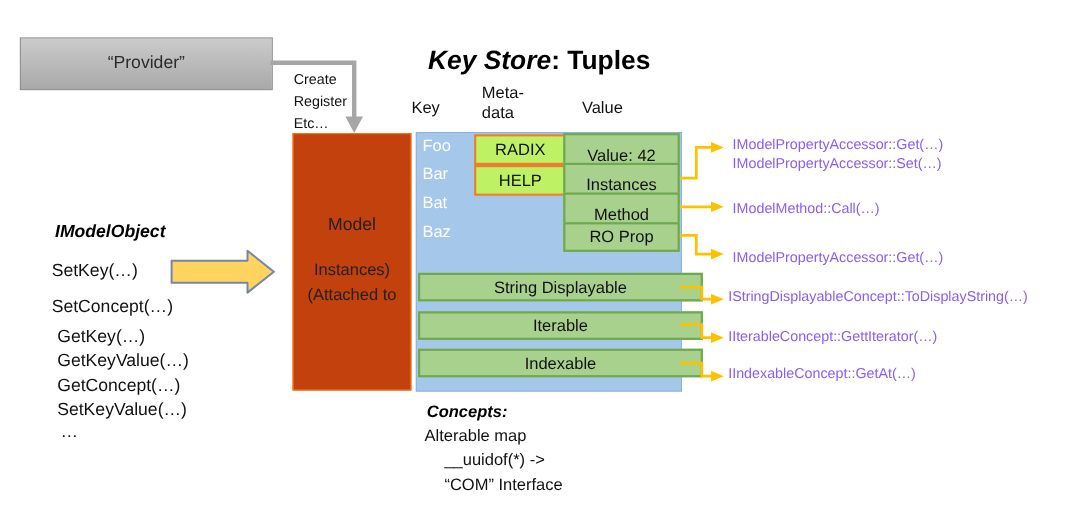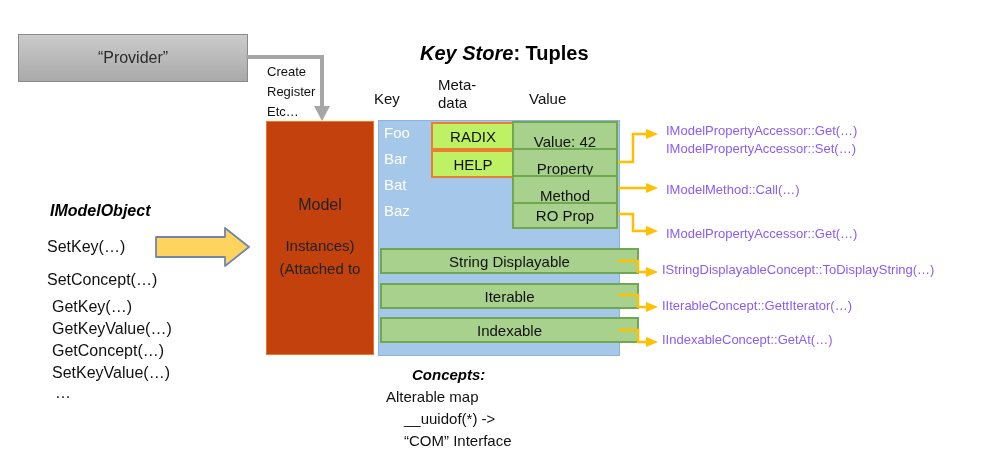--- a/index.html
+++ b/index.html
@@ -20,21 +20,21 @@
     background: linear-gradient(#cbcbcb, #a9a9a9);
     border: 1.5px solid #8a8a8a;
     display: flex; align-items: center; justify-content: center;
     font-size: 16px; color: #2b2b2b;
   }
 
   
   .connector-label { left: 267px; top: 62px; font-size: 13px; line-height: 20px; color: #111; }
 
   
-  .title { left: 389px; top: 42px; font-size: 20px; font-weight: bold; color: #000; white-space: nowrap; margin-left: 31px; }
+  .title { left: 389px; top: 42px; font-size: 24px; font-weight: bold; color: #000; white-space: nowrap; }
   .title .it { font-style: italic; }
 
   
   .col-hdr { font-size: 15px; color: #111; line-height: 18px; }
   .hdr-key   { left: 374px; top: 90px; }
   .hdr-meta  { left: 438px; top: 76px; }
   .hdr-value { left: 529px; top: 90px; }
 
   
   .model-box {
@@ -70,21 +70,21 @@
   .concept-row { left: 380px; width: 259px; height: 26px; }
 
   
   .imodel-heading { left: 50px; top: 202px; font-size: 16px; font-weight: bold; font-style: italic; color: #000; }
   .imodel-method { font-size: 16px; color: #111; white-space: nowrap; }
 
   
   .api-label { font-size: 13px; color: #8b5cf6; white-space: nowrap; }
 
   
-  .concepts-heading { left: 388px; top: 366px; font-size: 15px; font-weight: bold; font-style: italic; color: #000; margin-left: 24px; }
+  .concepts-heading { left: 388px; top: 366px; font-size: 15px; font-weight: bold; font-style: italic; color: #000; }
   .note-line { font-size: 15px; color: #111; white-space: nowrap; }
 
   svg.overlay { position: absolute; left: 0; top: 0; pointer-events: none; }
 </style>
 </head>
 <body>
 
 <div id="page">
 
   <div class="abs provider-box">
@@ -120,21 +120,21 @@
 
   <div class="abs key-label" style="top:124px">Foo</div>
   <div class="abs key-label" style="top:150px">Bar</div>
   <div class="abs key-label" style="top:176px">Bat</div>
   <div class="abs key-label" style="top:202px">Baz</div>
 
   <div class="abs meta-tag" style="top:122px">RADIX</div>
   <div class="abs meta-tag" style="top:150px">HELP</div>
 
   <div class="abs green-cell value-cell" style="top:121px">Value: 42</div>
-  <div class="abs green-cell value-cell" style="top:148px">Property</div>
+  <div class="abs green-cell value-cell" style="top:148px">Instances</div>
   <div class="abs green-cell value-cell" style="top:175px">Method</div>
   <div class="abs green-cell value-cell" style="top:202px; height:27px">RO Prop</div>
 
   <div class="abs green-cell concept-row" style="top:248px">String Displayable</div>
   <div class="abs green-cell concept-row" style="top:283px">Iterable</div>
   <div class="abs green-cell concept-row" style="top:317px">Indexable</div>
 
   <div class="abs imodel-heading">IModelObject</div>
   <div class="abs imodel-method" style="left:47px; top:238px">SetKey(…)</div>
   <div class="abs imodel-method" style="left:47px; top:271px">SetConcept(…)</div>

